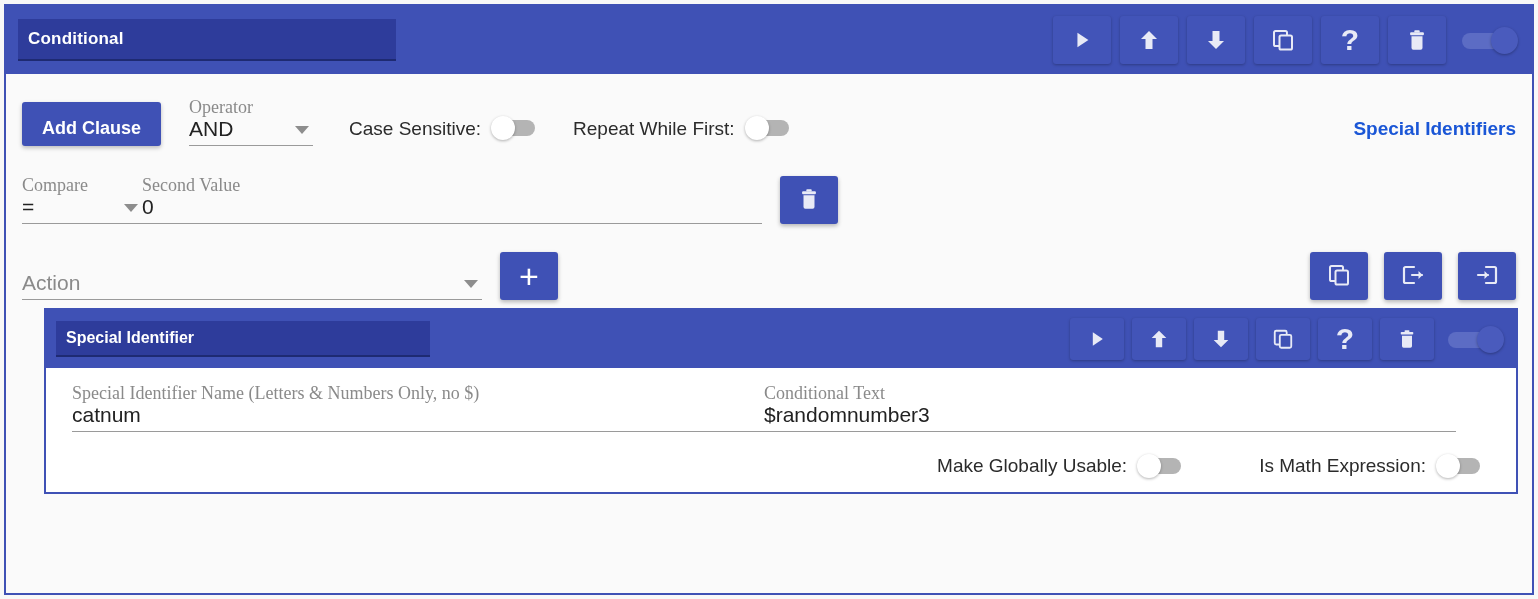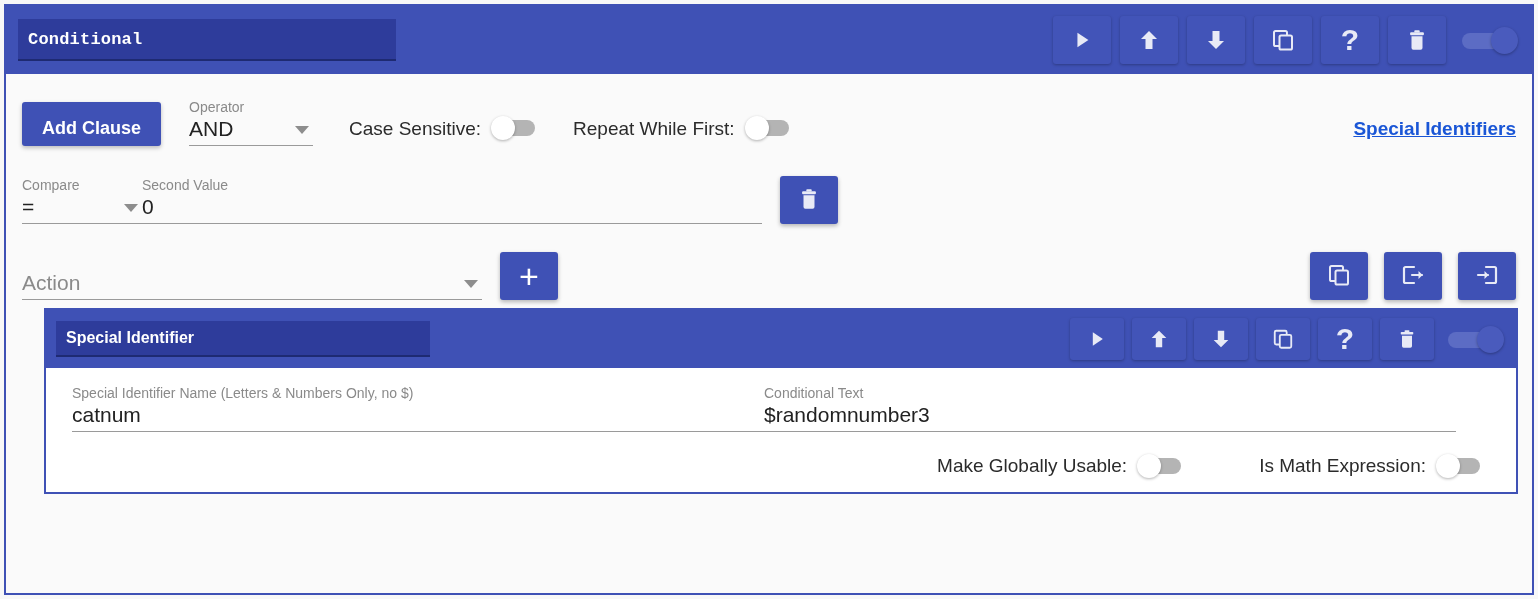--- a/index.html
+++ b/index.html
@@ -47,21 +47,21 @@
     padding: 0 10px 0 12px;
     box-sizing: border-box;
   }
   .title-field {
     width: 378px;
     height: 42px;
     background: #2e3c9b;
     border: none;
     border-bottom: 2px solid #1e2a72;
     color: #ffffff;
-    font-family: Liberation Mono, monospace;
+    font-family: Liberation Sans, sans-serif;
     font-size: 17px;
     font-weight: bold;
     padding: 0 10px;
     box-sizing: border-box;
     outline: none;
     letter-spacing: .2px;
   }
   .header-spacer { flex: 1 1 auto; }
 
   .hbtn {
@@ -145,24 +145,24 @@
     white-space: nowrap;
   }
 
   
   .mfield {
     position: relative;
     margin-left: 28px;
     margin-bottom: 6px;
   }
   .mfield .mlabel {
-    font-size: 14px;
+    font-size: 18px;
     color: #8a8a8a;
     line-height: 15px;
-    font-family: Liberation Sans, sans-serif;
+    font-family: Liberation Serif, serif;
   }
   .mfield .mvalue {
     font-size: 21px;
     color: #222;
     line-height: 28px;
     font-family: "Liberation Sans", sans-serif;
     padding-bottom: 2px;
     min-height: 28px;
     white-space: nowrap;
     overflow: hidden;
@@ -216,21 +216,20 @@
     background: #ffffff;
     box-shadow: 0 1px 3px rgba(0,0,0,.3);
   }
   .gap-36 { width: 36px; flex: 0 0 auto; }
   .flexspace { flex: 1 1 auto; }
 
   .link-special {
     color: #1a56d6;
     font-size: 19px;
     font-weight: bold;
-    text-decoration: underline;
     font-family: "Liberation Sans", sans-serif;
     margin-bottom: 12px;
     cursor: pointer;
     white-space: nowrap;
   }
 
   
   .row-clause {
     display: flex;
     align-items: flex-end;

